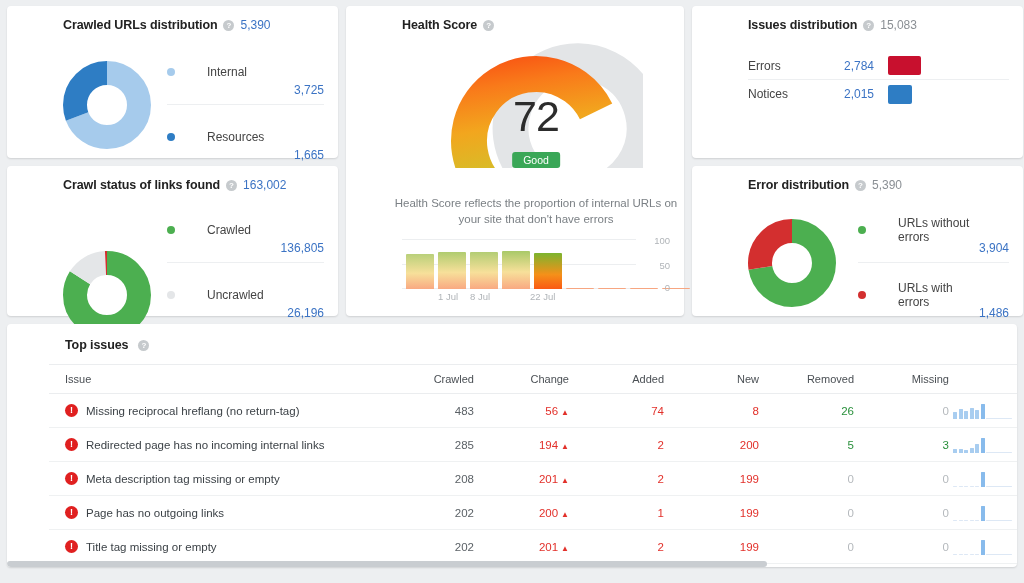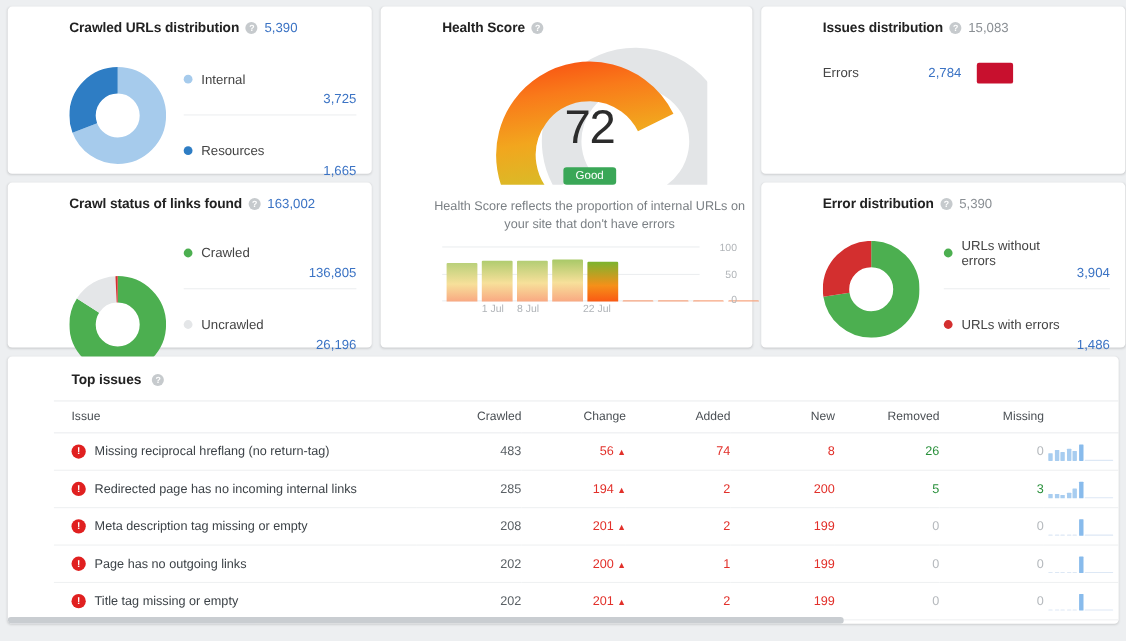--- a/index.html
+++ b/index.html
@@ -39,21 +39,21 @@
 
   
   .legend { flex:1; margin-left:16px; }
   .legend-row {
     display:flex; align-items:center;
     padding:7px 0;
     border-bottom:1px solid #edeff1;
   }
   .legend-row:last-child { border-bottom:none; }
   .dot { width:8px; height:8px; border-radius:50%; flex:0 0 auto; margin-right:8px; }
-  .legend-label { flex:1; font-size:12px; color:#444; }
+  .legend-label { flex:1; font-size:12px; color:#444;margin-left:24px; }
   .legend-val { font-size:12px; color:#3b73c4;margin-top:36px; }
 
   
   .card-urls { width:331px; height:152px; }
   .card-crawl { width:331px; height:150px; }
   .card-health { width:341px; height:310px; }
   .card-issues { width:331px; height:152px; }
   .card-errdist { width:331px; height:150px; }
 
   
@@ -63,21 +63,21 @@
   .gauge-score {
     position:absolute; left:0; right:0; top:58px;
     text-align:center; font-size:43px; color:#2c2c2c; letter-spacing:-1px;
   }
   .gauge-badge {
     position:absolute; left:50%; transform:translateX(-50%); top:118px;
     background:#3aa757; color:#fff; font-size:10.5px;
     padding:2px 11px; border-radius:3px;
   }
   .gauge-desc {
-    margin-top:12px; text-align:center; font-size:11.5px; color:#7b8085;
+    margin-top:27px; text-align:center; font-size:11.5px; color:#7b8085;
     line-height:16px; width:296px;
   }
 
   
   .mini-chart { position:relative; margin:12px 14px 12px 14px; height:66px;text-decoration:underline; }
   .mini-plot { position:absolute; left:0; right:34px; top:0; bottom:16px; }
   .grid-line { position:absolute; left:0; right:0; height:1px; background:#eceef0; }
   .mini-bars { position:absolute; left:4px; right:0; bottom:0; top:0; display:flex; align-items:flex-end; gap:4px; }
   .mini-bar { flex:0 0 28px; border-radius:1px 1px 0 0; }
   .y-label { position:absolute; right:0; font-size:9.5px; color:#b0b4b8; }
@@ -279,20 +279,27 @@
           <span class="card-title">Issues distribution</span>
           <span class="help-icon">?</span>
           <span class="head-count gray">15,083</span>
         </div>
         <div class="ibars" style="margin-top:16px;">
           <div class="ibar-row">
             <span class="ibar-label">Errors</span>
             <span class="ibar-val">2,784</span>
             <span class="ibar-track">
               <span class="ibar-fill" style="display:block;width:27.1%;background:#c8102e;"></span>
+            </span>
+          </div>
+          <div class="ibar-row">
+            <span class="ibar-label">Notices</span>
+            <span class="ibar-val">2,015</span>
+            <span class="ibar-track">
+              <span class="ibar-fill" style="display:block;width:19.6%;background:#2e7dc4;"></span>
             </span>
           </div>
         </div>
       </div>
 
       <div class="card card-errdist">
         <div class="card-head">
           <span class="card-title">Error distribution</span>
           <span class="help-icon">?</span>
           <span class="head-count gray">5,390</span>

